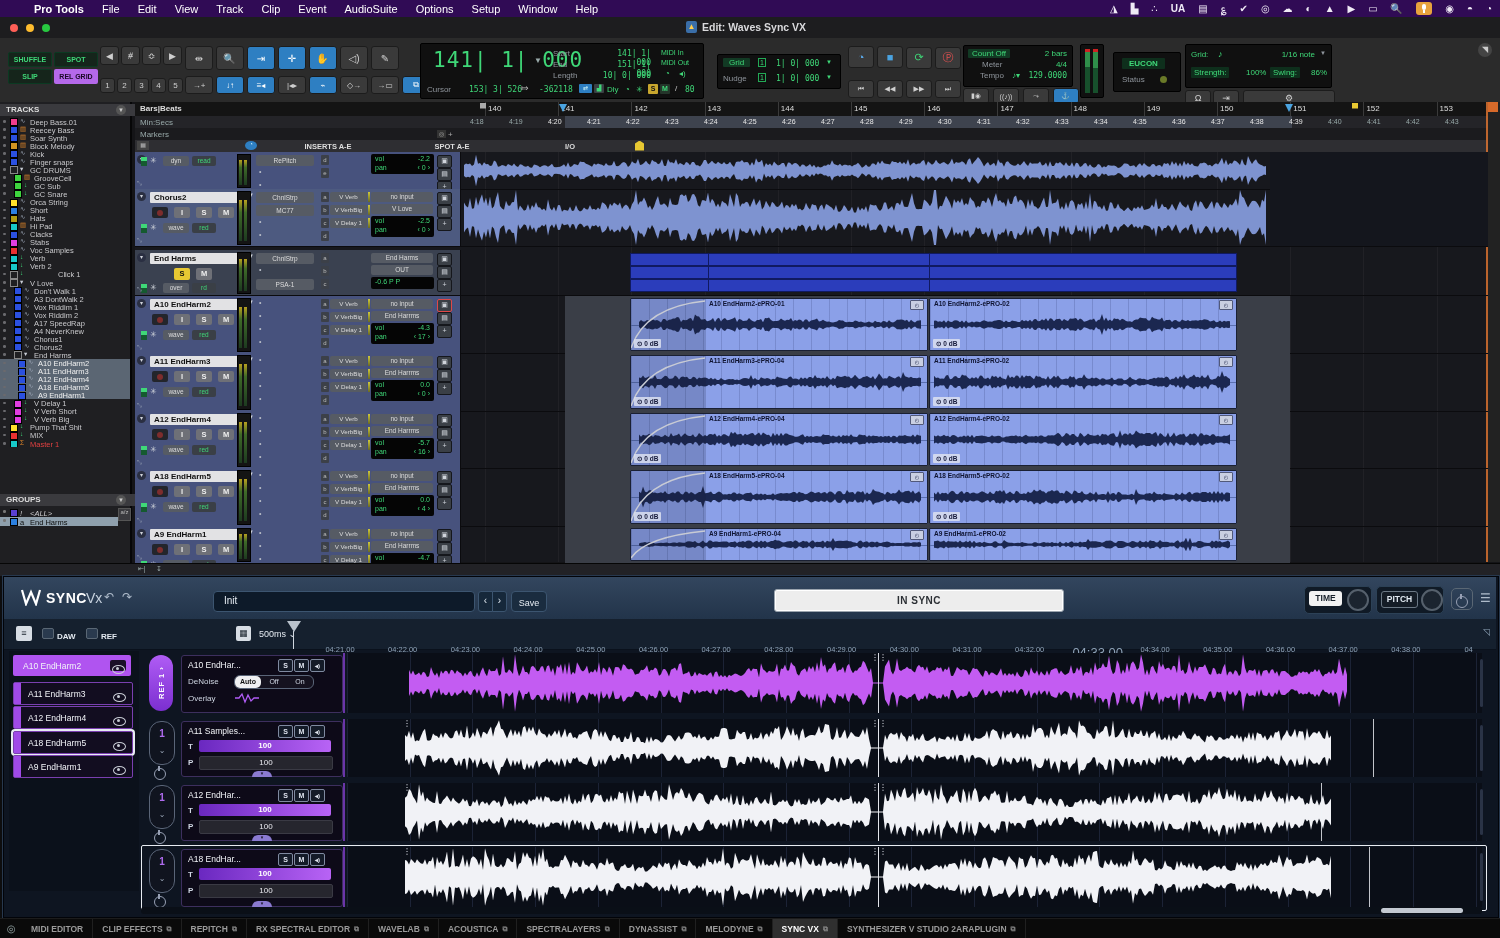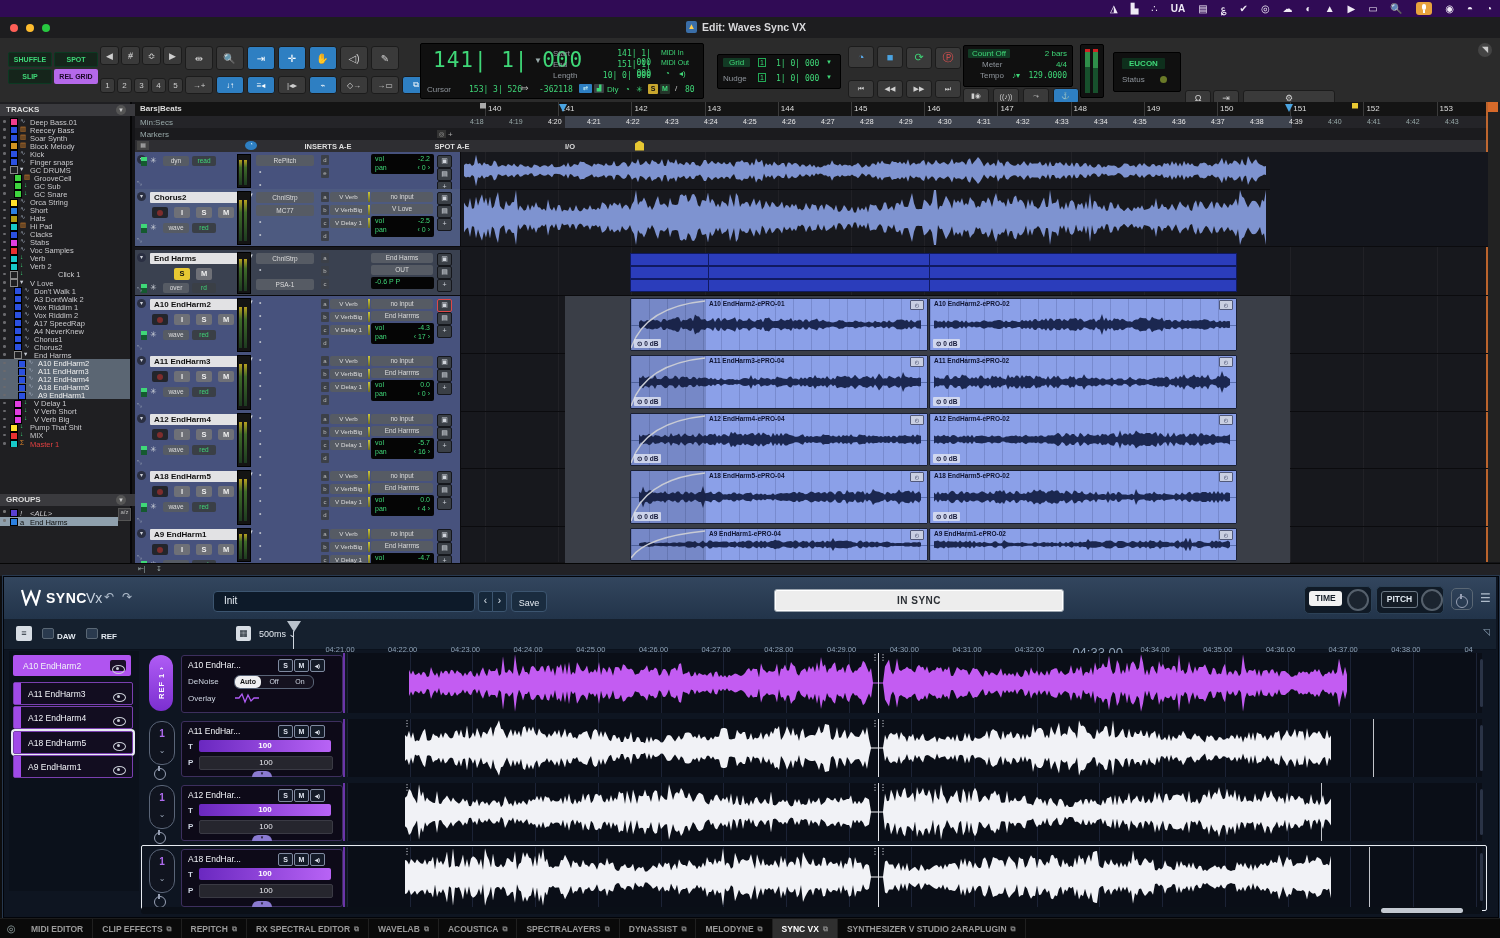--- a/index.html
+++ b/index.html
@@ -21,20 +21,34 @@
   .smb{width:13px;height:11px;border:1px solid #7f8aa0;border-radius:2px;background:#141b28;color:#dfe4ee;
        font-size:7px;font-weight:bold;display:flex;align-items:center;justify-content:center;}
 </style>
 </head>
 <body>
 
 <div id="app">
 
   <div class="a" id="menubar" style="left:0;top:0;width:1500px;height:17px;background:#300b55;display:flex;align-items:center;">
     <span class="a" style="left:14px;top:1px;color:#fff;font-size:11px;"></span>
+    <div class="a" id="menu-items" style="left:34px;top:0;height:17px;display:flex;align-items:center;gap:18px;">
+        <span style="color: rgb(255, 255, 255); font-size: 11px; font-weight: bold;">Pro Tools</span>
+        <span style="color: rgb(255, 255, 255); font-size: 11px;">File</span>
+        <span style="color: rgb(255, 255, 255); font-size: 11px;">Edit</span>
+        <span style="color: rgb(255, 255, 255); font-size: 11px;">View</span>
+        <span style="color: rgb(255, 255, 255); font-size: 11px;">Track</span>
+        <span style="color: rgb(255, 255, 255); font-size: 11px;">Clip</span>
+        <span style="color: rgb(255, 255, 255); font-size: 11px;">Event</span>
+        <span style="color: rgb(255, 255, 255); font-size: 11px;">AudioSuite</span>
+        <span style="color: rgb(255, 255, 255); font-size: 11px;">Options</span>
+        <span style="color: rgb(255, 255, 255); font-size: 11px;">Setup</span>
+        <span style="color: rgb(255, 255, 255); font-size: 11px;">Window</span>
+        <span style="color: rgb(255, 255, 255); font-size: 11px;">Help</span>
+      </div>
     <div class="a" id="status-icons" style="right:8px;top:0;height:17px;display:flex;align-items:center;gap:13px;">
         <span style="color: rgb(239, 234, 246); font-size: 10px;">◮</span>
         <span style="color: rgb(239, 234, 246); font-size: 10px;">▙</span>
         <span style="color: rgb(239, 234, 246); font-size: 10px;">∴</span>
         <span style="color: rgb(239, 234, 246); font-size: 10px; font-weight: bold;">UA</span>
         <span style="color: rgb(239, 234, 246); font-size: 10px;">▤</span>
         <span style="color: rgb(239, 234, 246); font-size: 10px;">؏</span>
         <span style="color: rgb(239, 234, 246); font-size: 10px;">✔</span>
         <span style="color: rgb(239, 234, 246); font-size: 10px;">◎</span>
         <span style="color: rgb(239, 234, 246); font-size: 10px;">☁</span>
@@ -162,20 +176,30 @@
       <span class="a" style="left:4px;top:4px;width:5px;height:44px;background:linear-gradient(#c22 0 3px,#2f8f4a 3px 40%,#17502c 40%);"></span>
       <span class="a" style="left:12px;top:4px;width:5px;height:44px;background:linear-gradient(#c22 0 3px,#2f8f4a 3px 44%,#17502c 44%);"></span>
     </div>
 
     <div class="a blk" style="left:1113px;top:14px;width:66px;height:38px;">
       <span class="a" style="left:8px;top:5px;background:#0e2f1c;color:#3fd878;font-size:8px;font-weight:bold;padding:1px 7px;border-radius:1px;">EUCON</span>
       <span class="a lbl" style="left:8px;top:22px;font-size:8px;">Status</span>
       <span class="a" style="left:46px;top:23px;width:7px;height:7px;border-radius:50%;background:#6a7a28;"></span>
     </div>
 
+    <div class="a blk" style="left:1185px;top:6px;width:145px;height:42px;">
+      <span class="a grn" style="left:5px;top:5px;font-size:8px;">Grid:</span>
+      <span class="a grn" style="left:32px;top:4px;font-size:9px;">♪</span>
+      <span class="a grn" style="right:16px;top:5px;font-size:8px;">1/16 note</span>
+      <span class="a lbl" style="right:5px;top:5px;font-size:6px;">▼</span>
+      <span class="a" style="left:5px;top:22px;background:#0e2f1c;color:#3fd878;font-size:8px;padding:1px 3px;border-radius:1px;">Strength:</span>
+      <span class="a grn" style="left:60px;top:23px;font-size:8px;">100%</span>
+      <span class="a" style="left:84px;top:22px;background:#0e2f1c;color:#3fd878;font-size:8px;padding:1px 3px;border-radius:1px;">Swing:</span>
+      <span class="a grn" style="right:4px;top:23px;font-size:8px;">86%</span>
+    </div>
     <div class="a tbtn" style="left:1185px;top:52px;width:24px;height:13px;">Ω</div>
     <div class="a tbtn" style="left:1213px;top:52px;width:24px;height:13px;">⇥</div>
     <div class="a tbtn" style="left:1243px;top:52px;width:90px;height:13px;">⚙</div>
     <div class="a" style="left:1478px;top:5px;width:14px;height:14px;border-radius:50%;background:#444;color:#ccc;font-size:8px;text-align:center;line-height:14px;">◥</div>
   </div>
 
   <div class="a" id="edit" style="left:0;top:102px;width:1500px;height:473px;background:#141417;">
       <div style="position: absolute; left: 0px; top: 0px; width: 130px; height: 473px; background: rgb(31, 31, 34); border-right: 2px solid rgb(6, 6, 7);"></div>
       <div style="position: absolute; left: 0px; top: 2px; width: 130px; height: 12px; background: rgb(58, 58, 62); color: rgb(221, 221, 221); font-size: 8px; font-weight: bold; padding-left: 6px; line-height: 12px;">TRACKS</div>
       <div style="position: absolute; left: 116px; top: 3px; width: 10px; height: 10px; border-radius: 50%; background: rgb(85, 85, 85); color: rgb(204, 204, 204); font-size: 6px; text-align: center; line-height: 10px;">▼</div>
@@ -1223,21 +1247,21 @@
             <div style="position: absolute; left: 56px; top: 3px; font-size: 8px; line-height: 4px; color: rgb(232, 236, 244);">⋮</div>
             <div style="position: absolute; left: 524px; top: 3px; font-size: 8px; line-height: 4px; color: rgb(232, 236, 244);">⋮⋮</div>
           </div>
           <div style="position: absolute; left: 202px; top: 0px; width: 2px; height: 100%; background: rgb(106, 53, 168);"></div>
           <div style="position: absolute; left: 8px; top: 2px; width: 24px; height: 42px; border-radius: 12px; border: 1.5px solid rgb(90, 101, 120); background: rgb(16, 20, 31);">
             <div style="position: absolute; left: 0px; top: 6px; width: 100%; text-align: center; font-size: 10px; font-weight: bold; color: rgb(176, 108, 240);">1</div>
             <div style="position: absolute; left: 0px; top: 24px; width: 100%; text-align: center; font-size: 8px; color: rgb(154, 166, 184);">⌄</div>
           </div>
           <div style="position: absolute; left: 13px; top: 47px; width: 14px; height: 12px;"><i class="pwr"></i></div>
           <div style="position: absolute; left: 40px; top: 2px; width: 160px; height: 54px; background: rgb(13, 10, 24); border: 1px solid rgb(61, 47, 94); border-radius: 3px;">
-            <div style="position: absolute; left: 6px; top: 4px; font-size: 8.5px; color: rgb(242, 244, 248);">A11 EndHar...</div>
+            <div style="position: absolute; left: 6px; top: 4px; font-size: 8.5px; color: rgb(242, 244, 248);">A11 Samples...</div>
             <div class="smb" style="position: absolute; left: 96px; top: 3px;">S</div>
             <div class="smb" style="position: absolute; left: 112px; top: 3px;">M</div>
             <div class="smb" style="position: absolute; left: 128px; top: 3px; font-size: 6px;">◂)</div>
             <div style="position: absolute; left: 6px; top: 20px; font-size: 8px; font-weight: bold; color: rgb(207, 214, 226);">T</div>
             <div style="position: absolute; left: 17px; top: 18px; width: 132px; height: 12px; background: linear-gradient(90deg, rgb(106, 40, 192), rgb(184, 99, 245)); border-radius: 2px; text-align: center;">
               <div style="position: absolute; left: 0px; top: 1px; width: 100%; text-align: center; font-size: 8px; color: rgb(255, 255, 255); font-weight: bold;">100</div>
             </div>
             <div style="position: absolute; left: 6px; top: 36px; font-size: 8px; font-weight: bold; color: rgb(207, 214, 226);">P</div>
             <div style="position: absolute; left: 17px; top: 34px; width: 132px; height: 12px; background: rgb(38, 38, 46); border: 1px solid rgb(58, 58, 68); border-radius: 2px;">
               <div style="position: absolute; left: 0px; top: 1px; width: 100%; text-align: center; font-size: 8px; color: rgb(232, 232, 238);">100</div>

